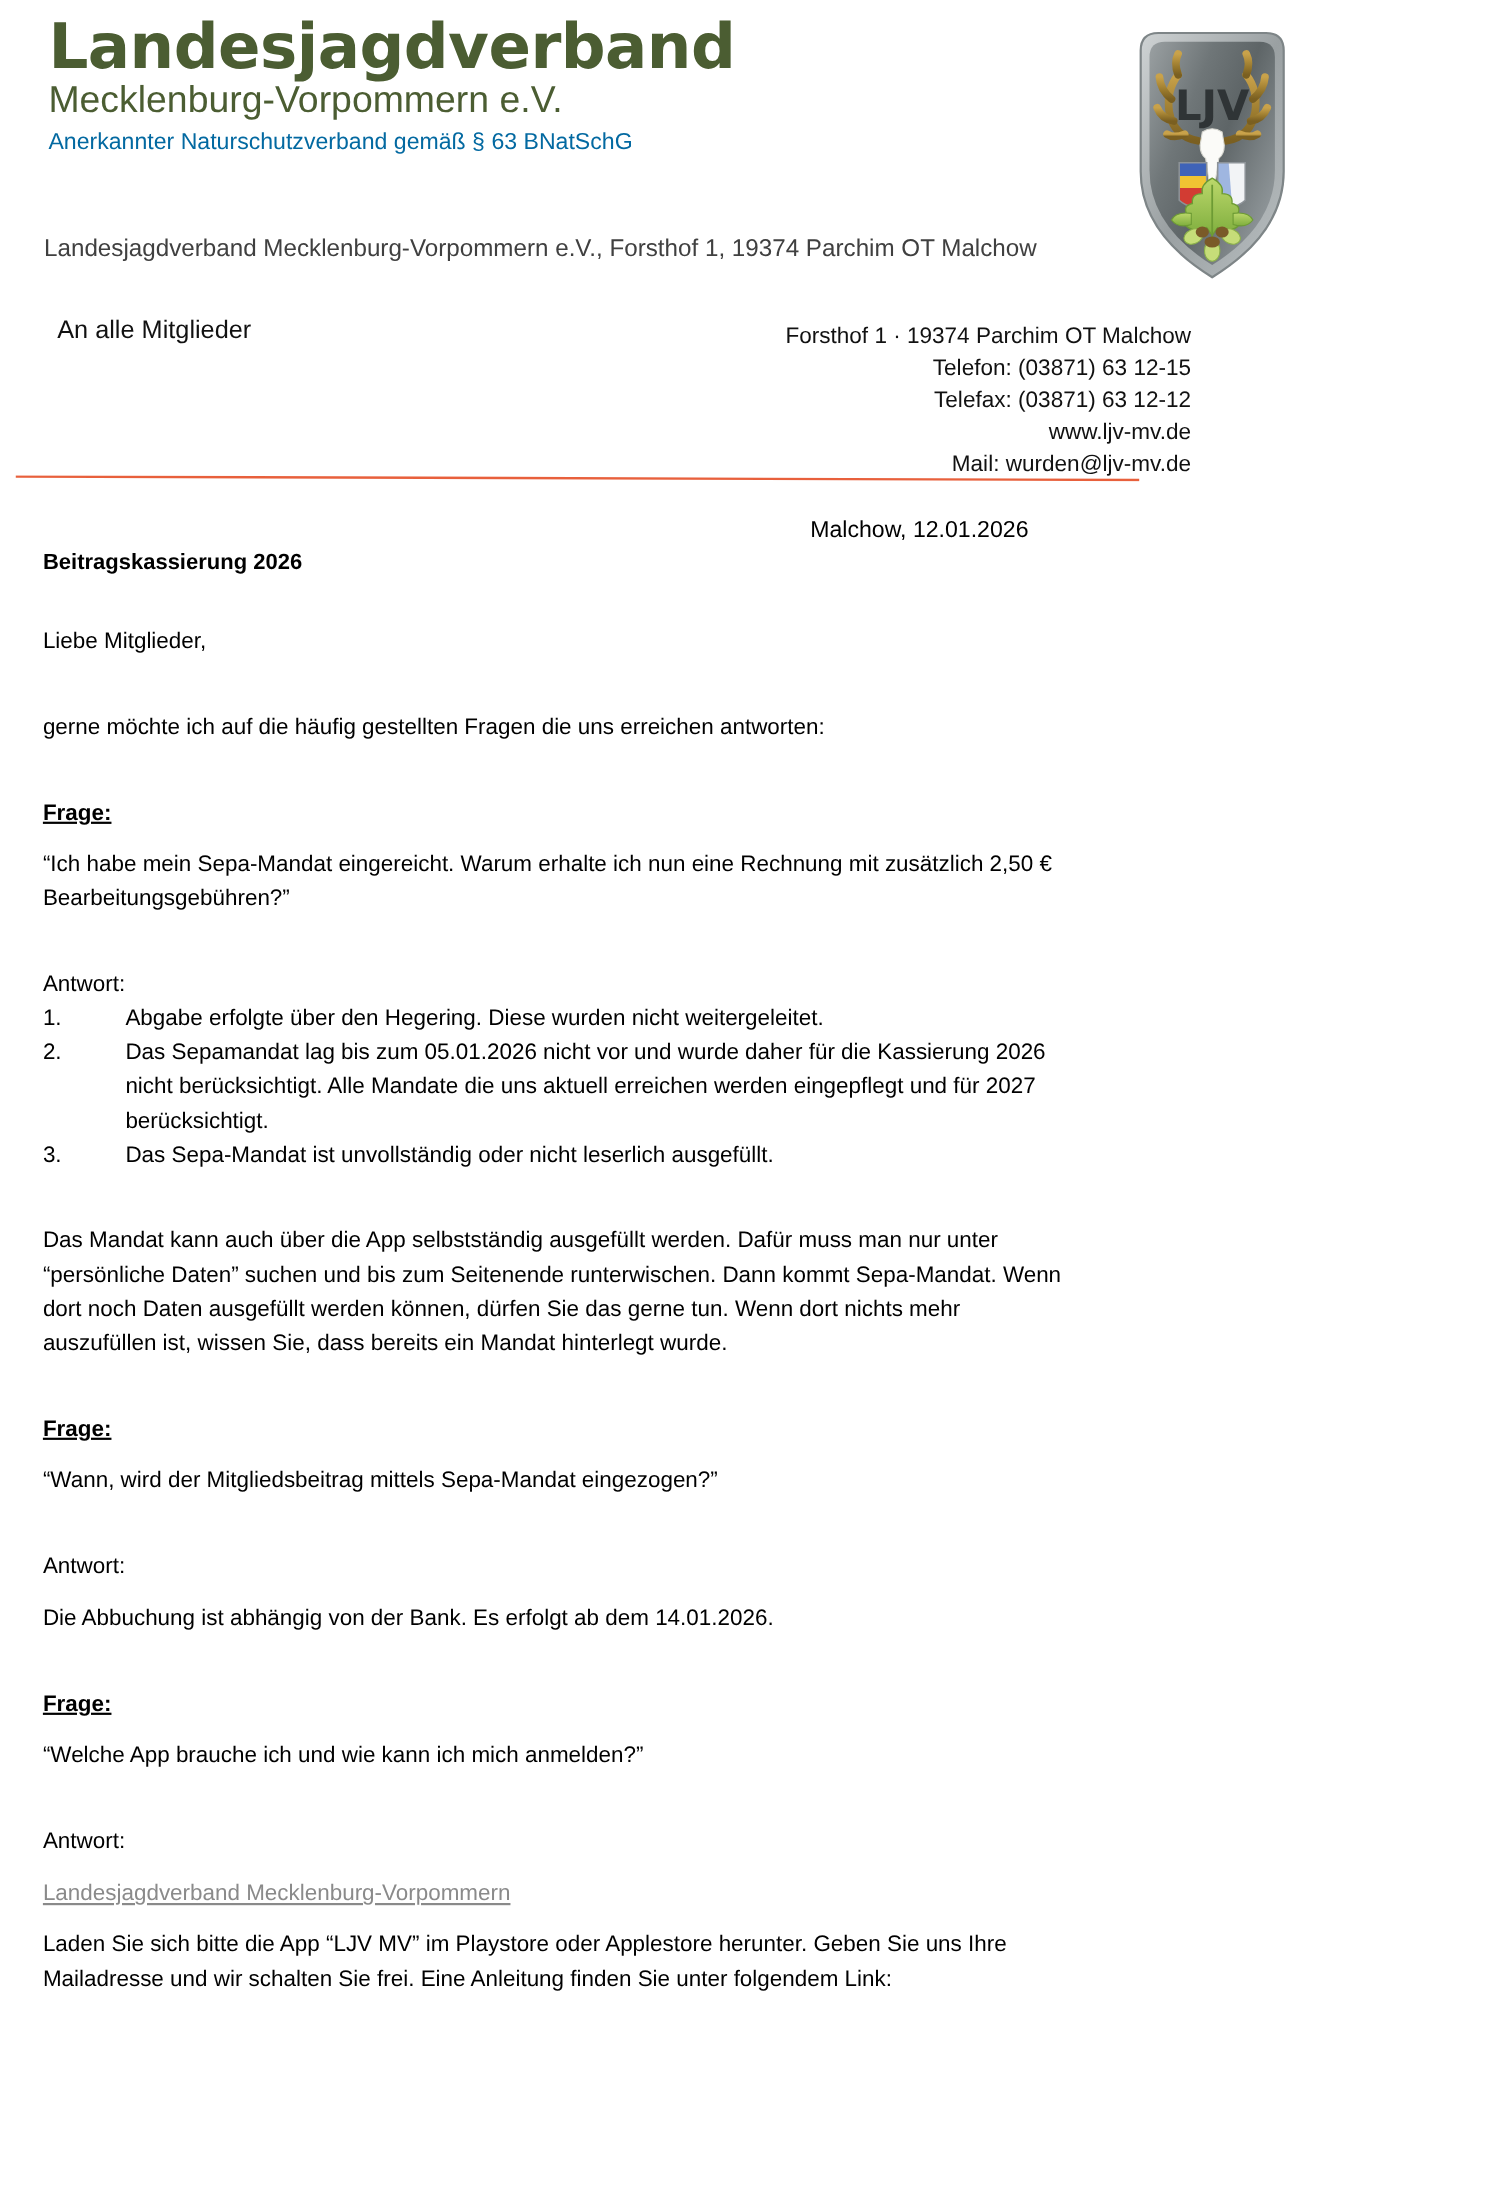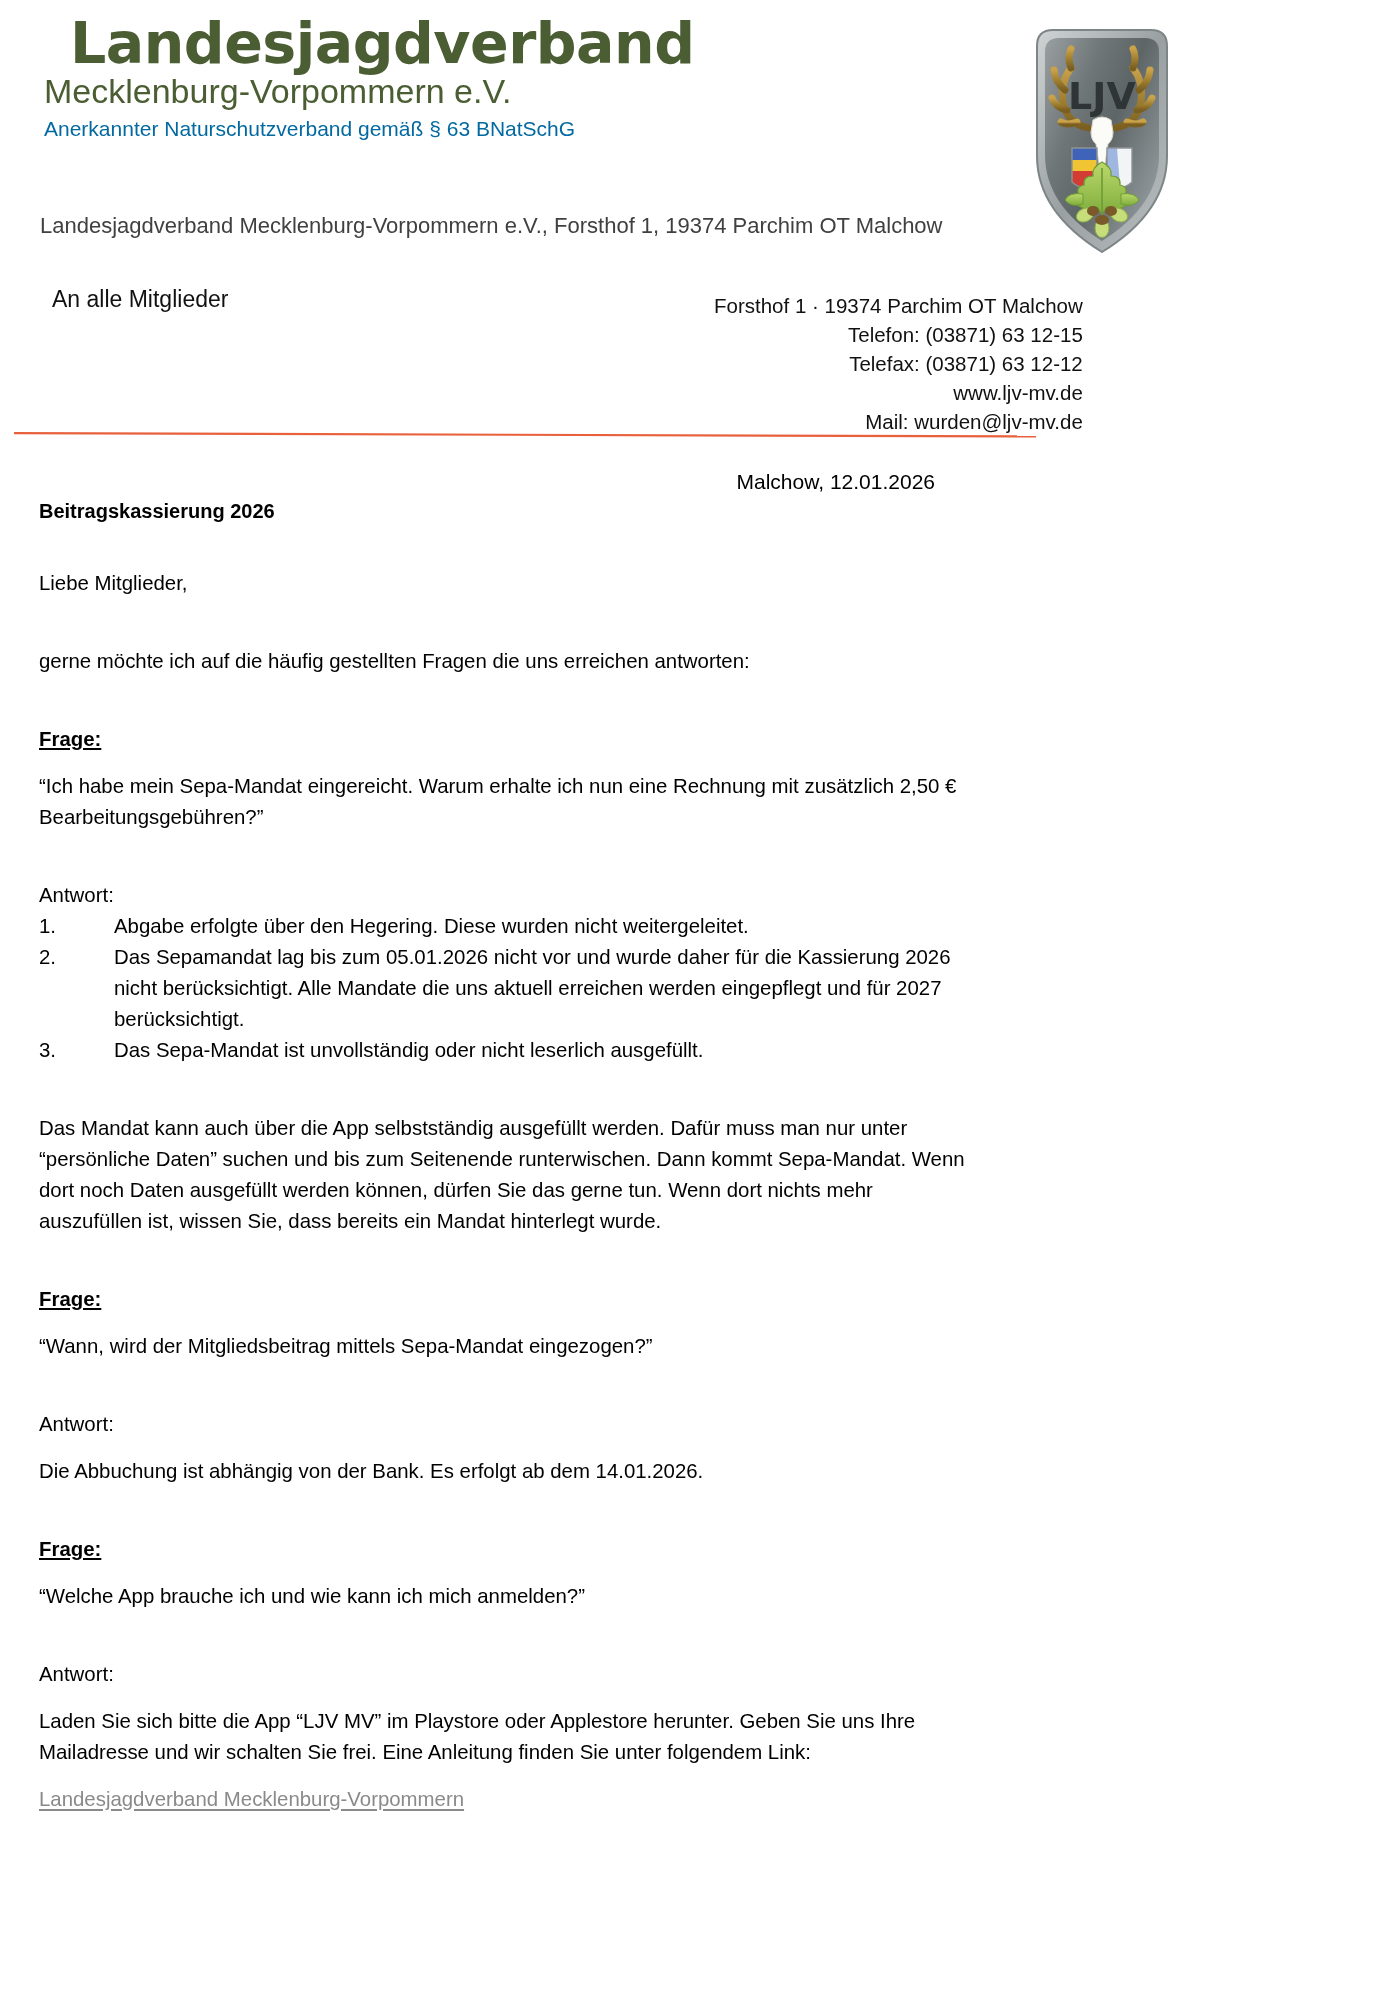--- a/index.html
+++ b/index.html
@@ -30,21 +30,20 @@
     width: 950px;
   }
   .org-name {
     font-family: "DejaVu Sans", sans-serif;
     font-weight: 700;
     font-size: 57px;
     line-height: 1.02;
     letter-spacing: -0.5px;
     color: #4b5d32;
     white-space: nowrap;
-    margin-left: 26px;
   }
   .org-region {
     font-family: "Liberation Sans", sans-serif;
     font-weight: 400;
     font-size: 34px;
     line-height: 1.15;
     color: #4b5d32;
     margin-top: 0;
     white-space: nowrap;
   }
@@ -326,17 +325,17 @@
     <div class="p">“Wann, wird der Mitgliedsbeitrag mittels Sepa-Mandat eingezogen?”</div>
     <div class="spacer-md"></div>
     <div class="p">Antwort:</div>
     <div class="p">Die Abbuchung ist abhängig von der Bank. Es erfolgt ab dem 14.01.2026.</div>
     <div class="spacer-md"></div>
 
     <div class="p label-bold-underline">Frage:</div>
     <div class="p">“Welche App brauche ich und wie kann ich mich anmelden?”</div>
     <div class="spacer-md"></div>
     <div class="p">Antwort:</div>
+    <div class="p"><span class="link">Landesjagdverband Mecklenburg-Vorpommern</span></div>
     <div class="p">Laden Sie sich bitte die App “LJV MV” im Playstore oder Applestore herunter. Geben Sie uns Ihre Mailadresse und wir schalten Sie frei. Eine Anleitung finden Sie unter folgendem Link:</div>
-    <div class="p"><span class="link">Landesjagdverband Mecklenburg-Vorpommern</span></div>
 
   </div>
 </div>
 
 </body></html>

